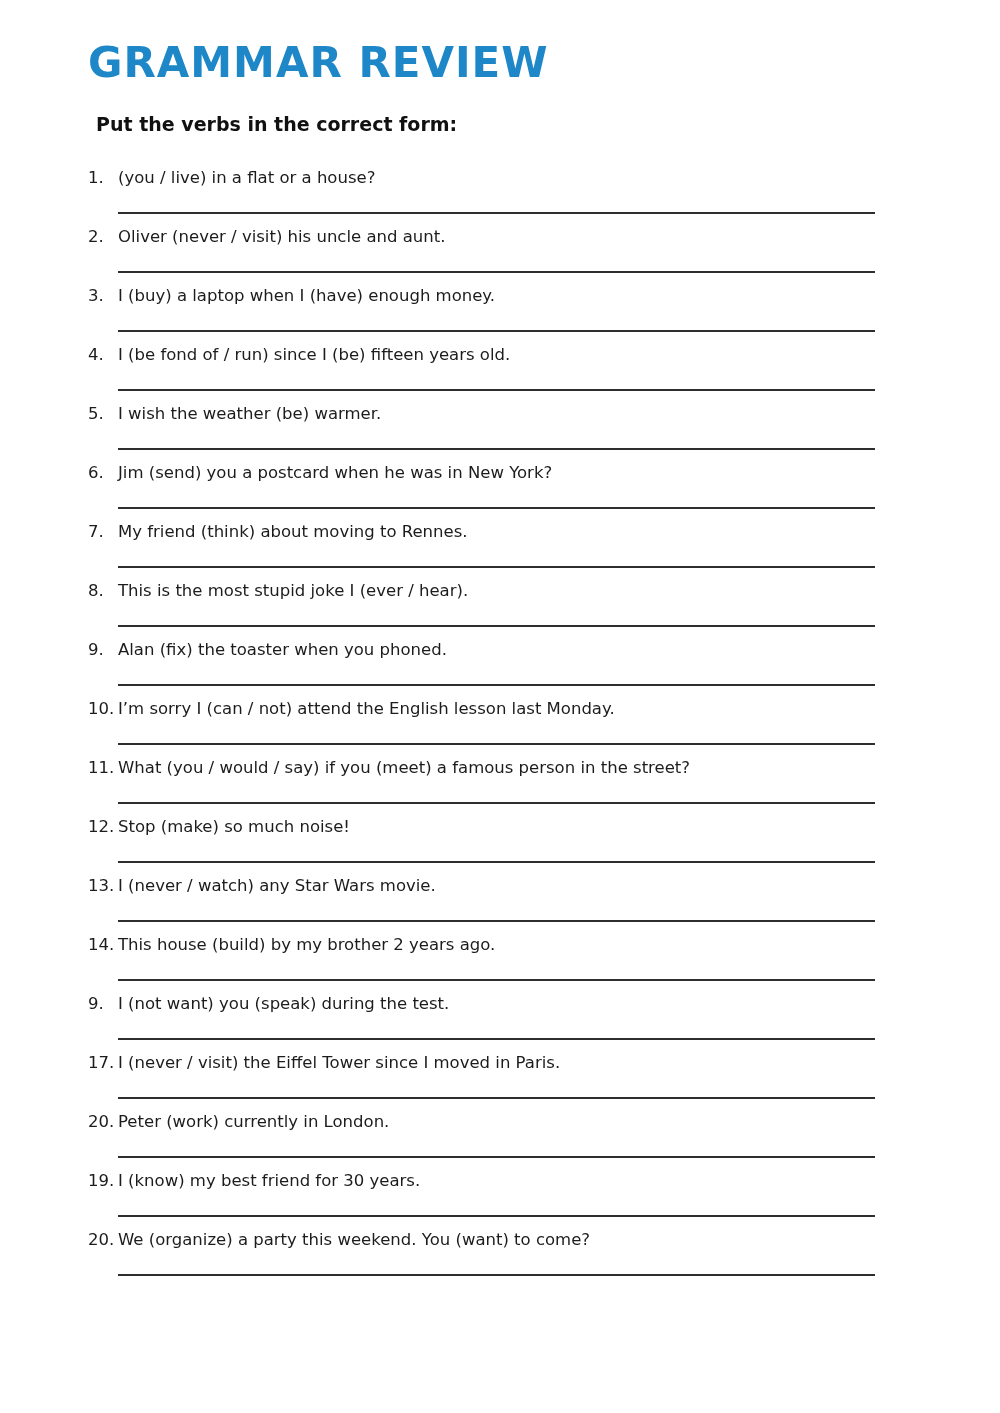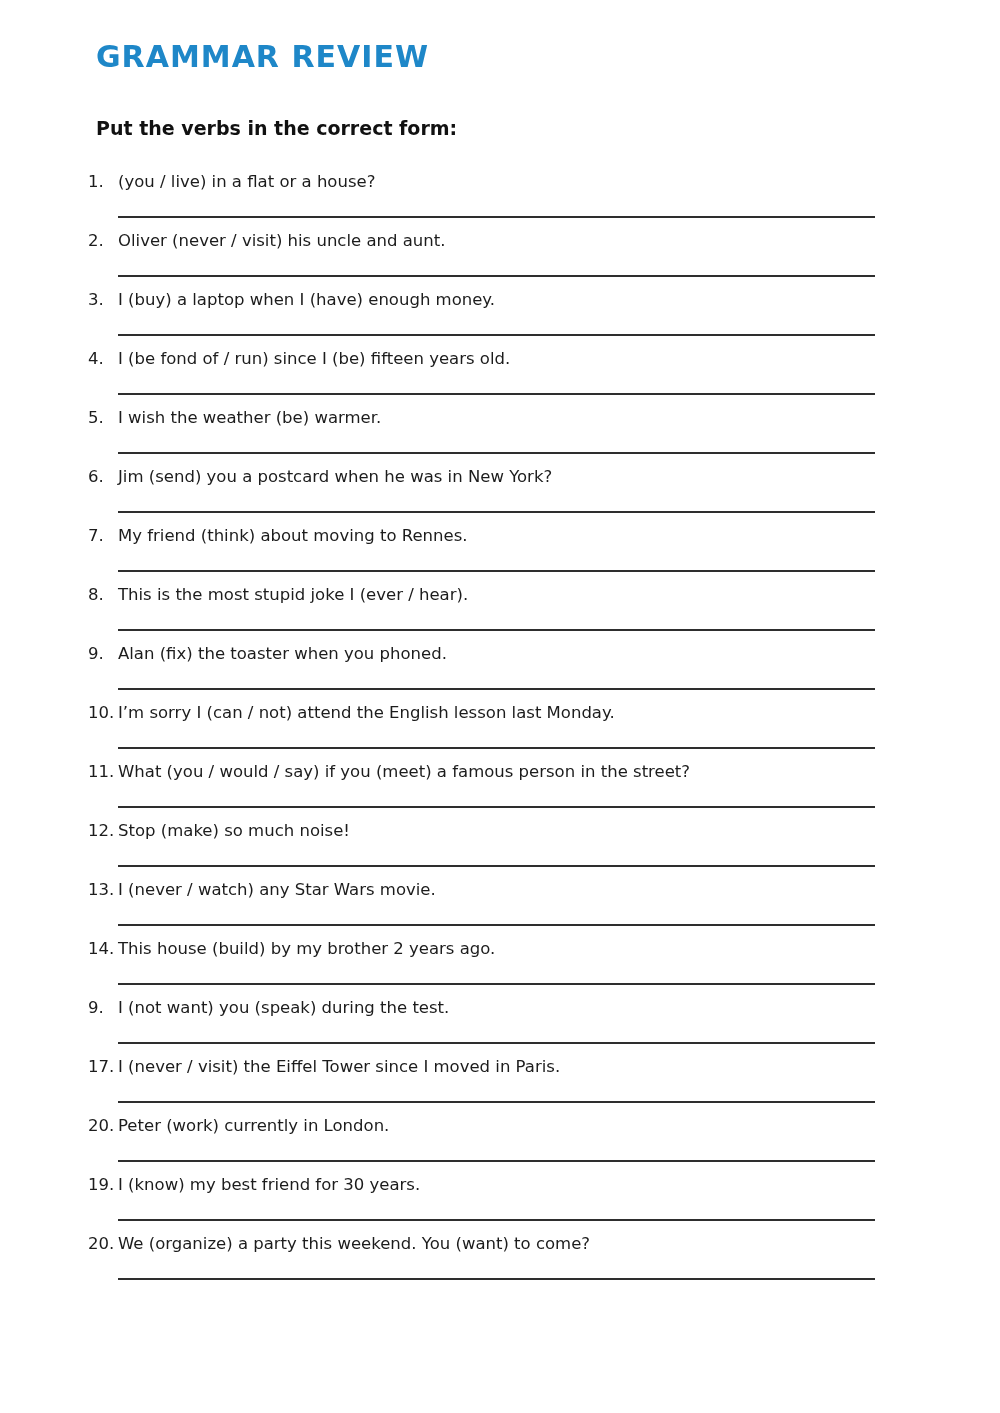--- a/index.html
+++ b/index.html
@@ -15,29 +15,29 @@
     color: #1a1a1a;
   }
   .page {
     box-sizing: border-box;
     width: 1000px;
     height: 1413px;
     padding: 42px 60px 0 88px;
     background: #ffffff;
   }
   .page-title {
-    margin: 0 0 0 8px;
-    font-size: 30px;
+    margin: 0 0 0 0;
+    font-size: 42px;
     line-height: 1.0;
     font-weight: 700;
     letter-spacing: 1px;
     color: #1e87c8;
   }
   .instruction {
-    margin: 44px 0 0 8px;
+    margin: 28px 0 0 8px;
     font-size: 19px;
     line-height: 24px;
     font-weight: 700;
     color: #111111;
   }
   .exercise-list {
     list-style: none;
     margin: 30px 0 0 0;
     padding: 0;
   }

